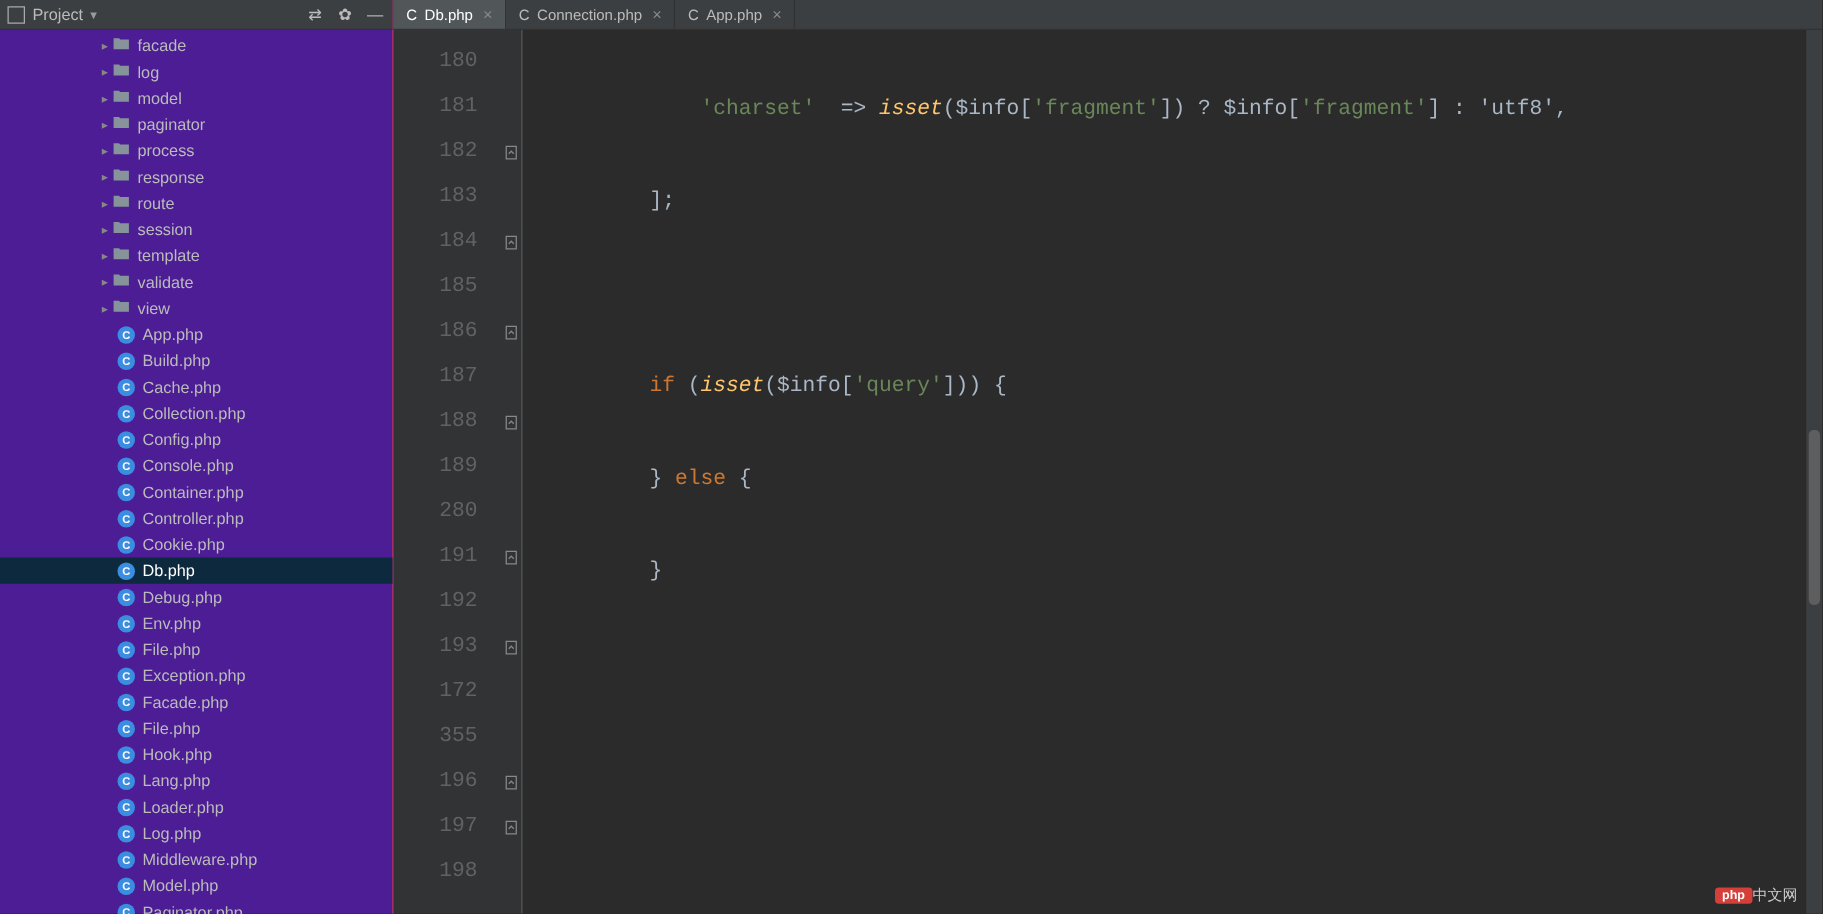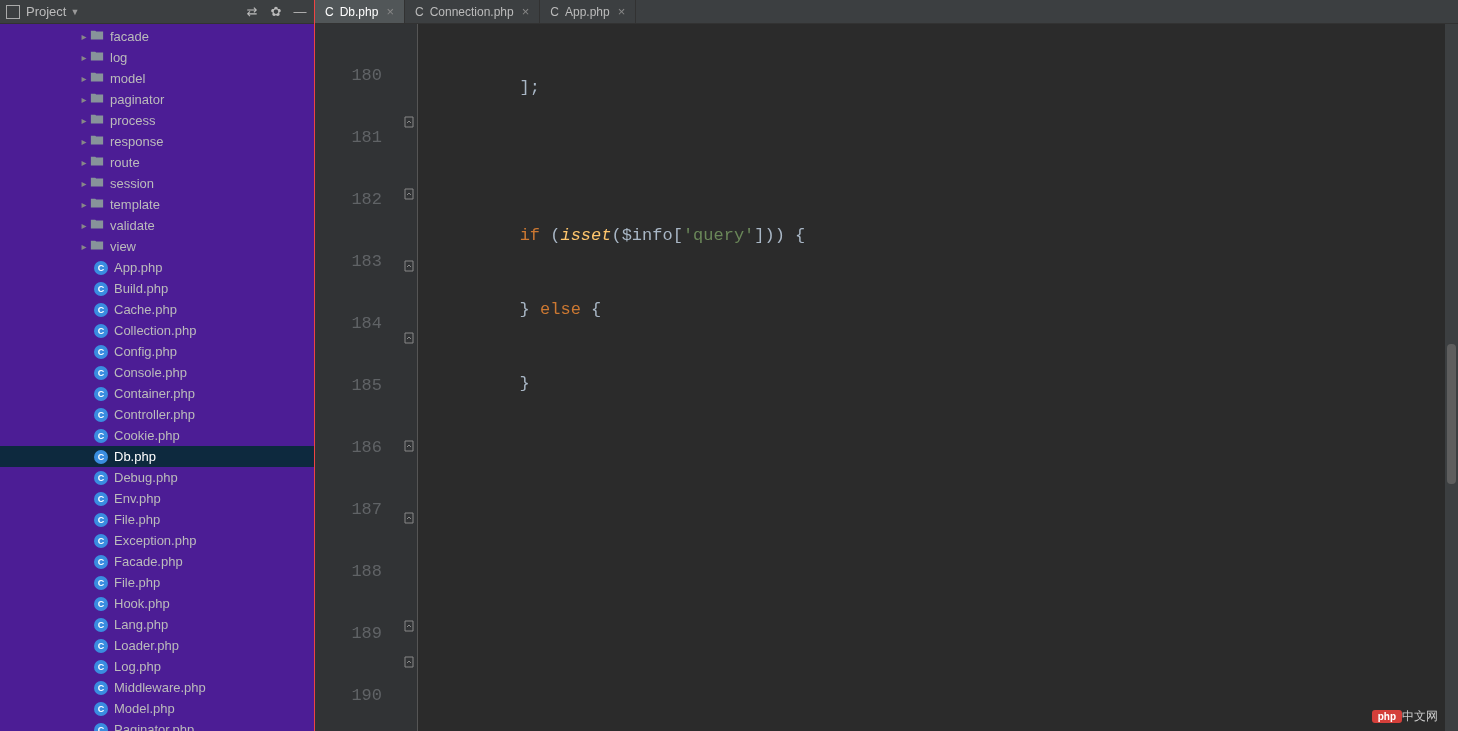--- a/index.html
+++ b/index.html
@@ -87,21 +87,21 @@
 .tab .close { margin-left: 8px; color: #888; font-size: 13px; }
 
 .editor { flex: 1; display: flex; overflow: hidden; font-family: Consolas, "Courier New", monospace; font-size: 17px; background: #2b2b2b; }
 .gutter {
   width: 85px;
   background: #313335;
   color: #606366;
   text-align: right;
   padding: 8px 18px 0 0;
 }
-.gutter .ln { height: 36px; line-height: 36px; margin-top: 26px; }
+.gutter .ln { height: 36px; line-height: 36px; }
 .fold-col {
   width: 18px;
   background: #313335;
   border-right: 1px solid #555;
   padding-top: 8px;
 }
 .fold-col .fm {
   height: 36px;
   display: flex; align-items: center; justify-content: center;
   color: #888;
@@ -346,21 +346,21 @@
         <div class="ln">180</div>
         <div class="ln">181</div>
         <div class="ln">182</div>
         <div class="ln">183</div>
         <div class="ln">184</div>
         <div class="ln">185</div>
         <div class="ln">186</div>
         <div class="ln">187</div>
         <div class="ln">188</div>
         <div class="ln">189</div>
-        <div class="ln">190</div>
+        <div class="ln">280</div>
         <div class="ln">191</div>
         <div class="ln">192</div>
         <div class="ln">193</div>
         <div class="ln">172</div>
         <div class="ln">355</div>
         <div class="ln">196</div>
         <div class="ln">197</div>
         <div class="ln">198</div>
       </div>
     <div class="fold-col" id="foldcol">
@@ -410,20 +410,21 @@
           </svg>
         </div>
         <div class="fm">
           <svg viewBox="0 0 12 12">
             <path fill="none" stroke="#888" stroke-width="1" d="M2 1h8v10H2z M4 7l2-2 2 2"></path>
           </svg>
         </div>
         <div class="fm"></div>
       </div>
     <div class="code">
+      <div class="line">            <span class="str">'<span>charset</span>'</span>  =&gt; <span class="fn">isset</span>(<span>$info</span>[<span class="str">'<span>fragment</span>'</span>]) ? <span>$info</span>[<span class="str">'<span>fragment</span>'</span>]<span> : 'utf8',</span></div>
       <div class="line">        ];</div>
       <div class="line"></div>
       <div class="line">        <span class="kw">if</span> (<span class="fn">isset</span>(<span>$info</span>[<span class="str">'<span>query</span>'</span>])) {</div>
       <div class="line">        } <span class="kw">else</span> {</div>
       <div class="line">        }</div>
       
       
       
       
       

